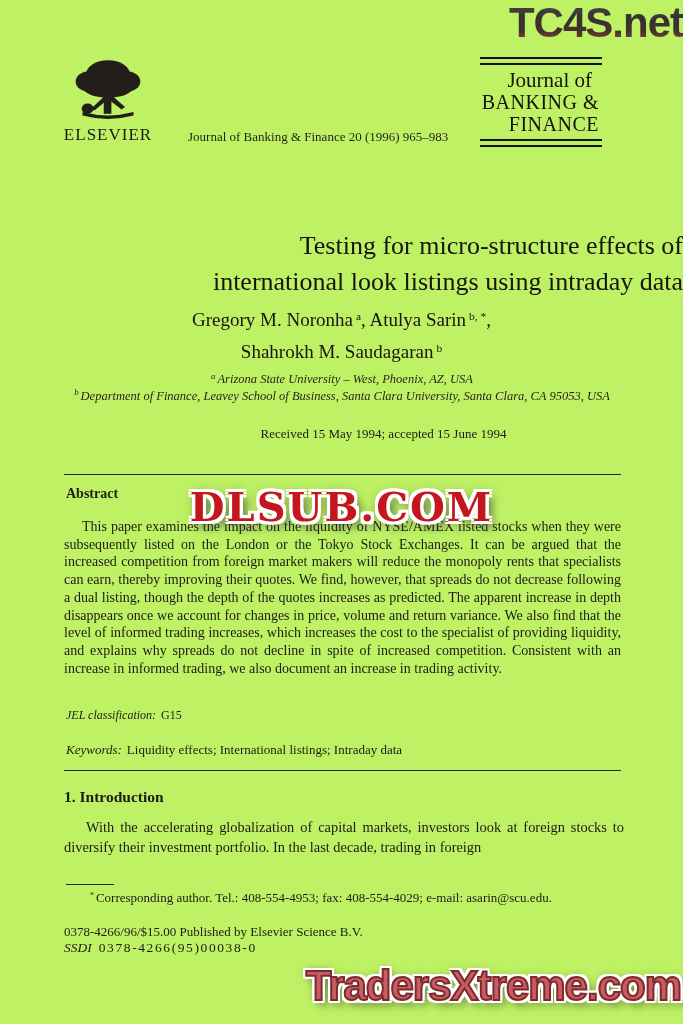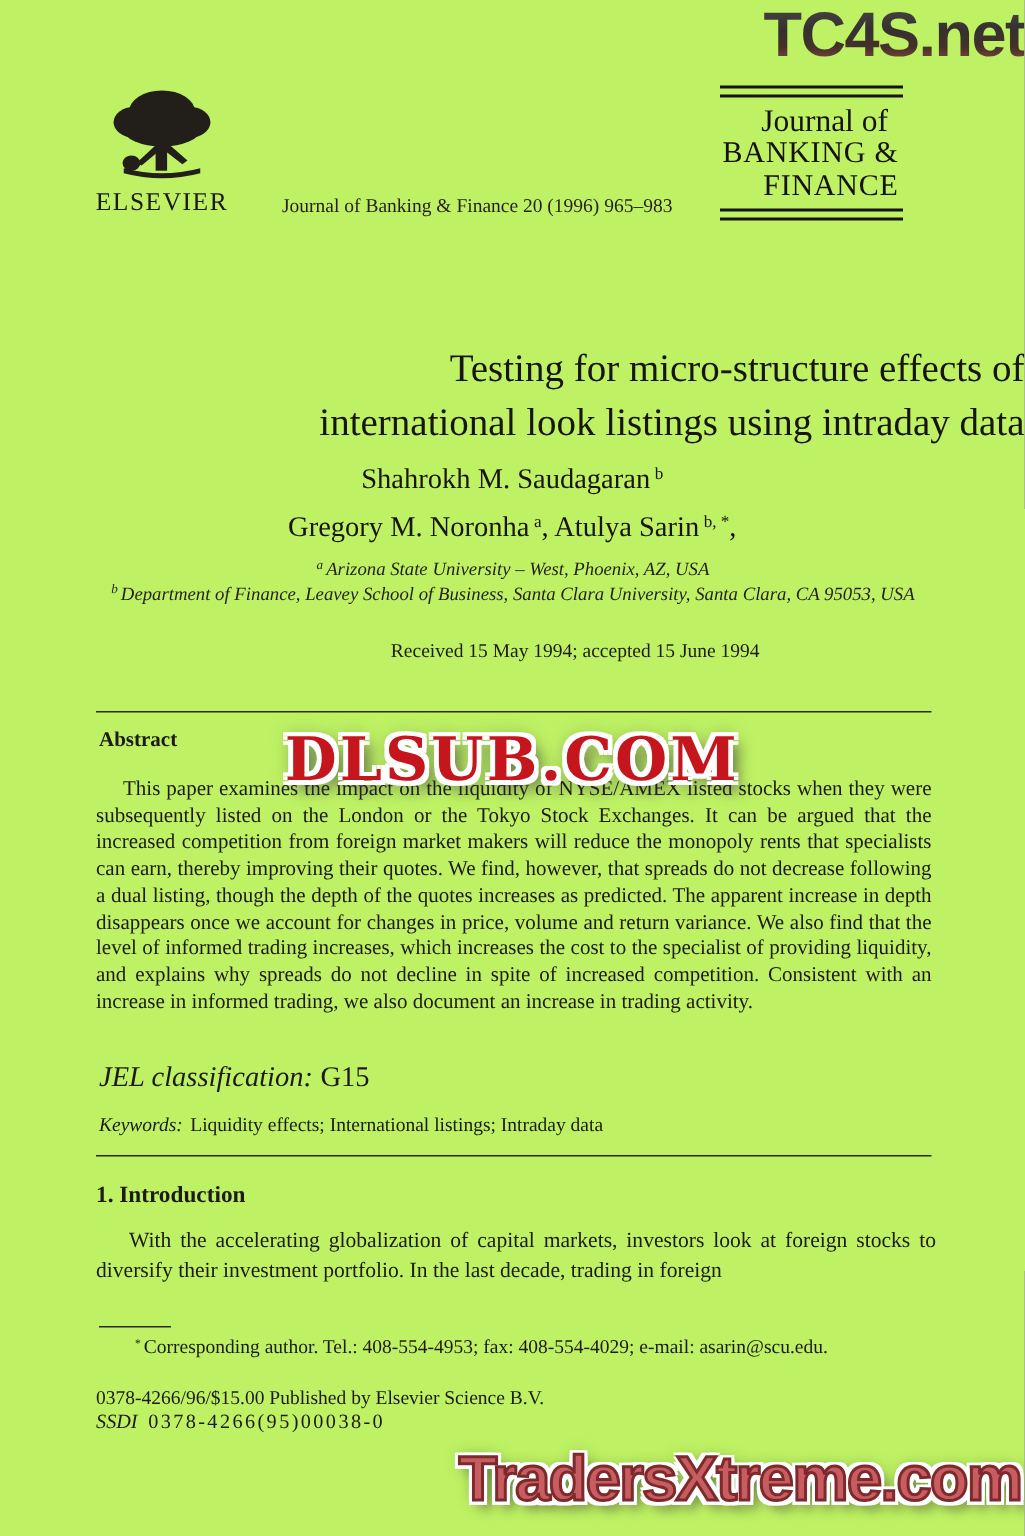--- a/index.html
+++ b/index.html
@@ -50,21 +50,21 @@
     font-family:"DejaVu Serif", serif;font-weight:bold;
     font-size:40px;letter-spacing:2px;white-space:nowrap;
     color:#c5161d;z-index:5;
     text-shadow:
       -3px -3px 0 #fff, 3px -3px 0 #fff, -3px 3px 0 #fff, 3px 3px 0 #fff,
       -3px 0 0 #fff, 3px 0 0 #fff, 0 -3px 0 #fff, 0 3px 0 #fff,
       0 0 12px rgba(70,70,70,.55), 6px 7px 9px rgba(60,60,60,.6);
   }
   .abstract-body{position:absolute;left:64px;top:518px;width:557px;
                  font-size:14px;line-height:17.7px;text-align:justify;text-indent:18px;}
-  .jel-line{position:absolute;left:66px;top:708px;font-size:19px;}
+  .jel-line{position:absolute;left:66px;top:708px;font-size:12px;}
   .keywords-line{position:absolute;left:66px;top:742px;font-size:13px;}
   .label-italic{font-style:italic;}
   .after-label{margin-left:5px;}
   
   .intro-heading{position:absolute;left:64px;top:788px;font-weight:bold;font-size:15.5px;}
   .intro-body{position:absolute;left:64px;top:818px;width:560px;
               font-size:14.4px;line-height:19.5px;text-align:justify;text-indent:22px;}
   
   .footnote{position:absolute;left:64px;top:890px;width:557px;font-size:13px;}
   .footnote .sup{margin-left:26px;margin-right:2px;}
@@ -119,22 +119,22 @@
     </div>
     <div class="dblrule"></div>
   </div>
 
   <div class="title">
     <div>Testing for micro-structure effects of</div>
     <div>international look listings using intraday data</div>
   </div>
 
   <div class="authors">
+    <div><span>Gregory M. Noronha</span><span class="sup">a</span><span>, </span><span>Atulya Sarin</span><span class="sup">b, *</span><span>,</span></div>
     <div><span>Shahrokh M. Saudagaran</span><span class="sup">b</span></div>
-    <div><span>Gregory M. Noronha</span><span class="sup">a</span><span>, </span><span>Atulya Sarin</span><span class="sup">b, *</span><span>,</span></div>
   </div>
 
   <div class="affiliations">
     <div><span class="sup">a</span><span>Arizona State University – West, Phoenix, AZ, USA</span></div>
     <div><span class="sup">b</span><span>Department of Finance, Leavey School of Business, Santa Clara University, Santa Clara, CA 95053, USA</span></div>
   </div>
 
   <div class="received">Received 15 May 1994; accepted 15 June 1994</div>
 
   <div class="rule rule-abstract"></div>

